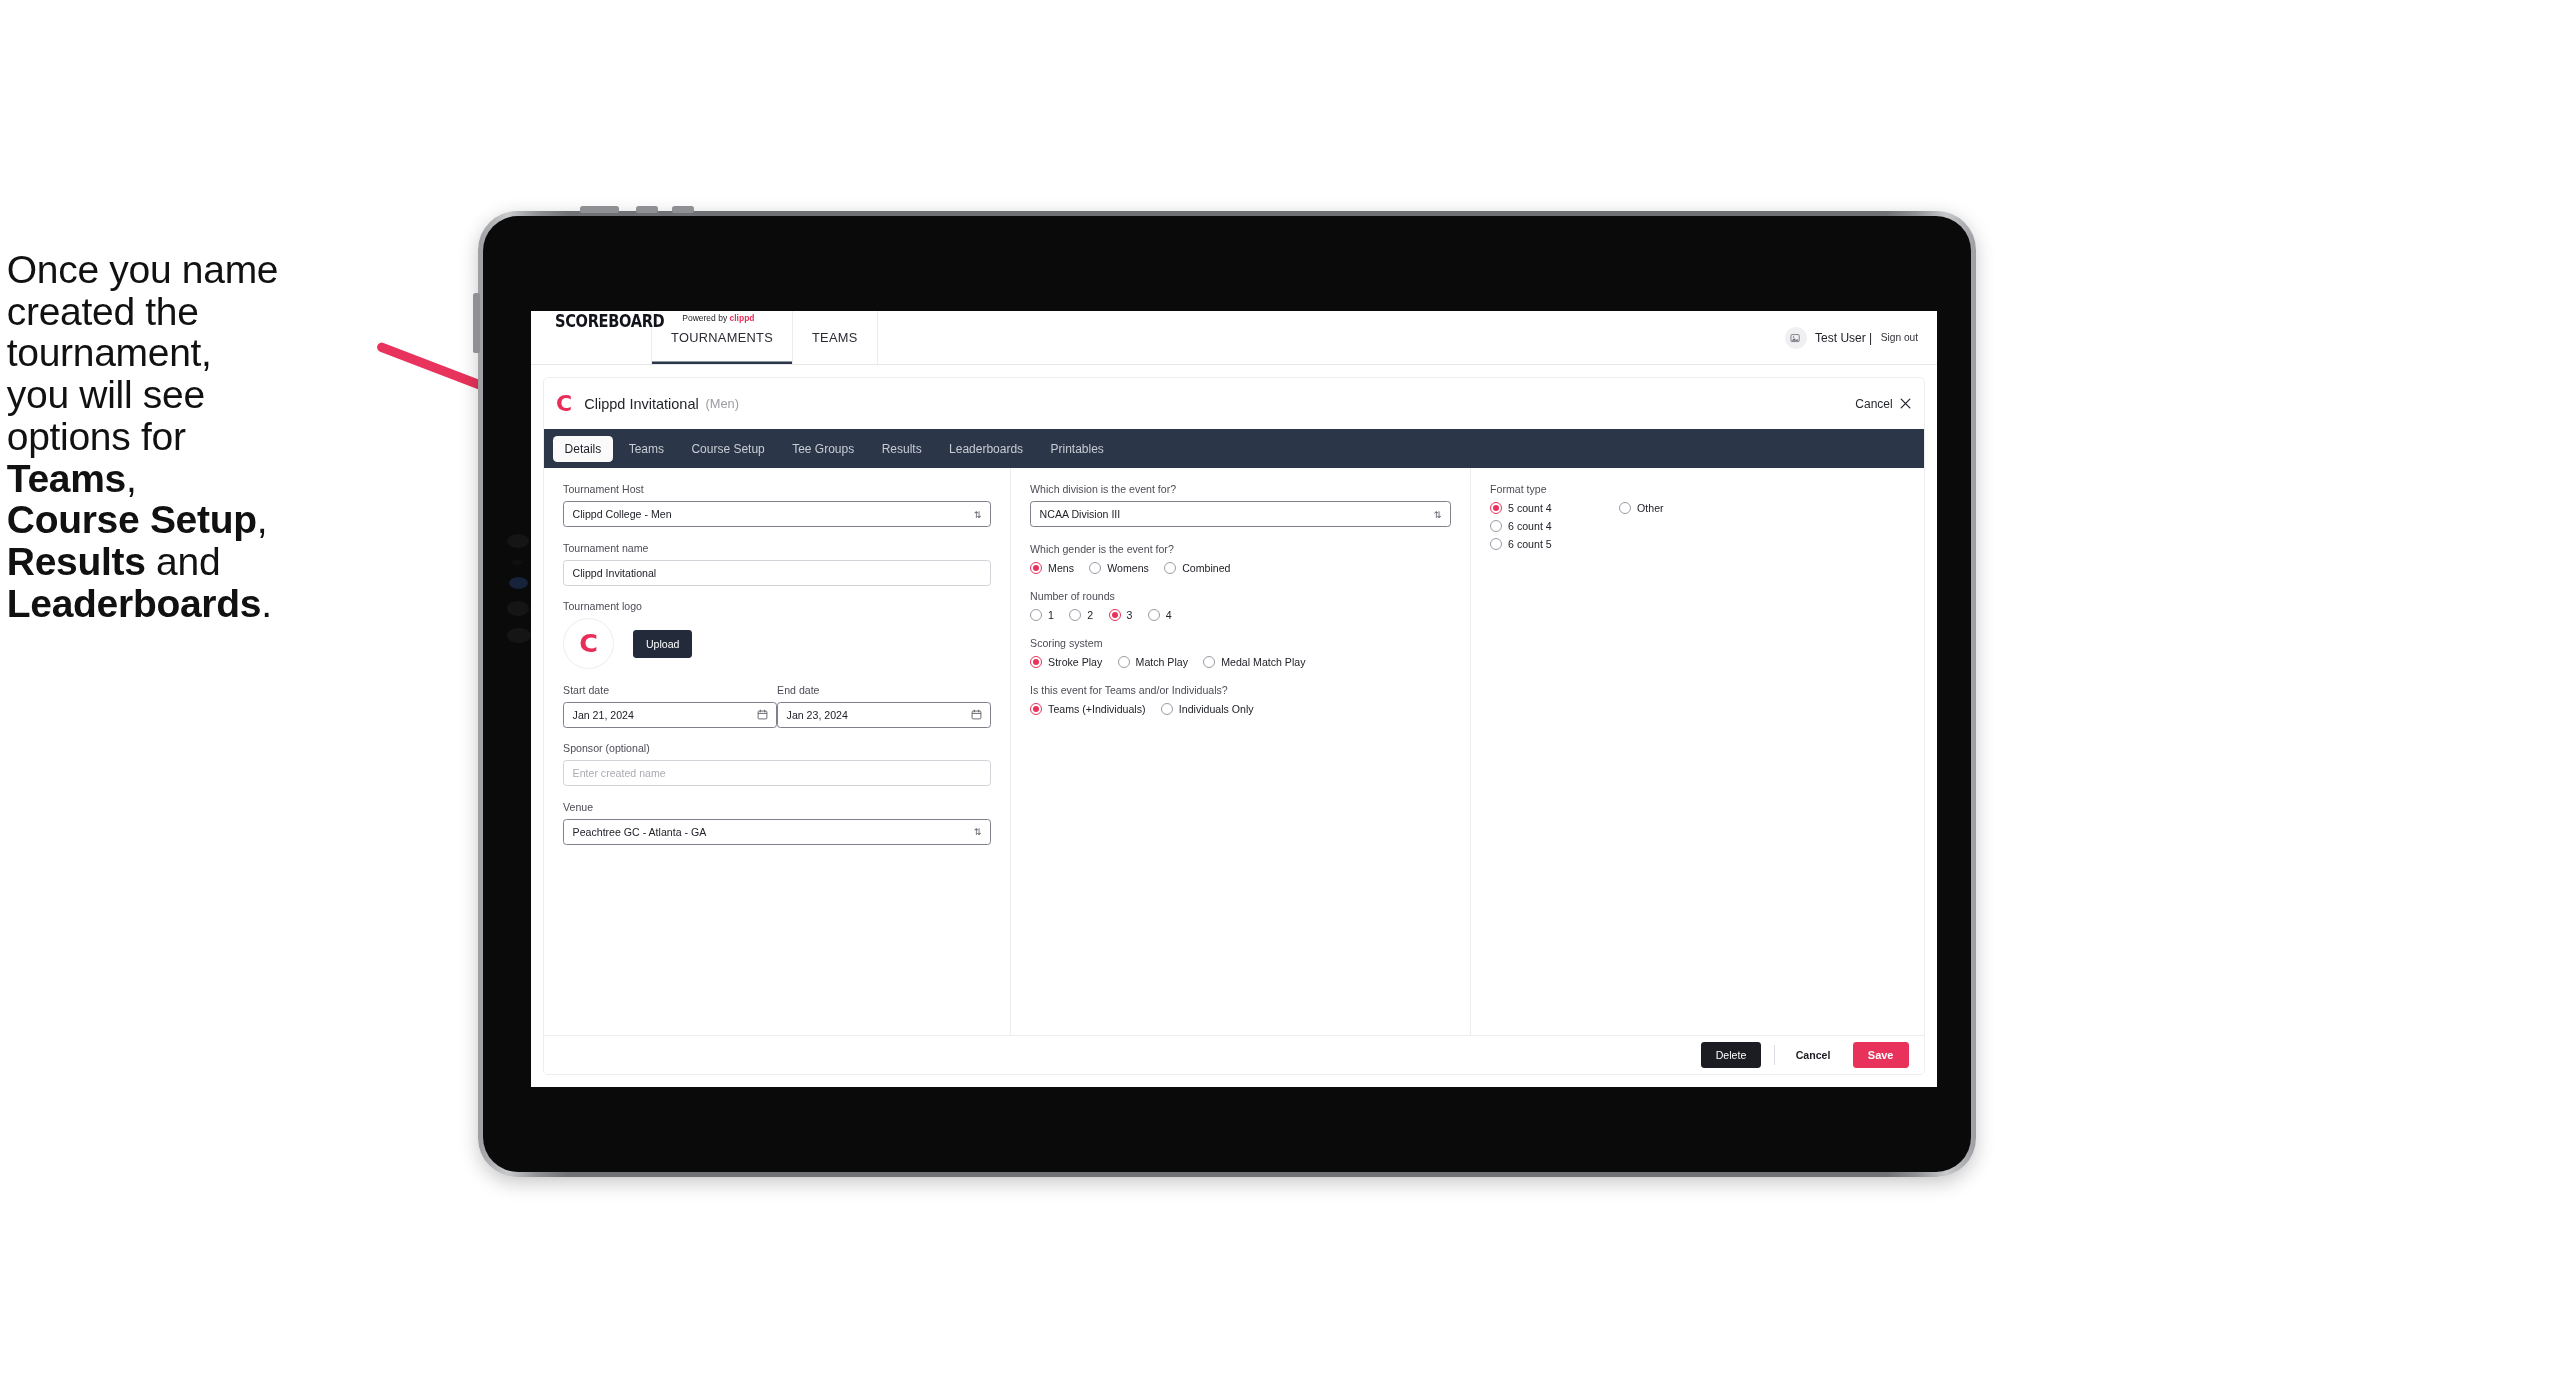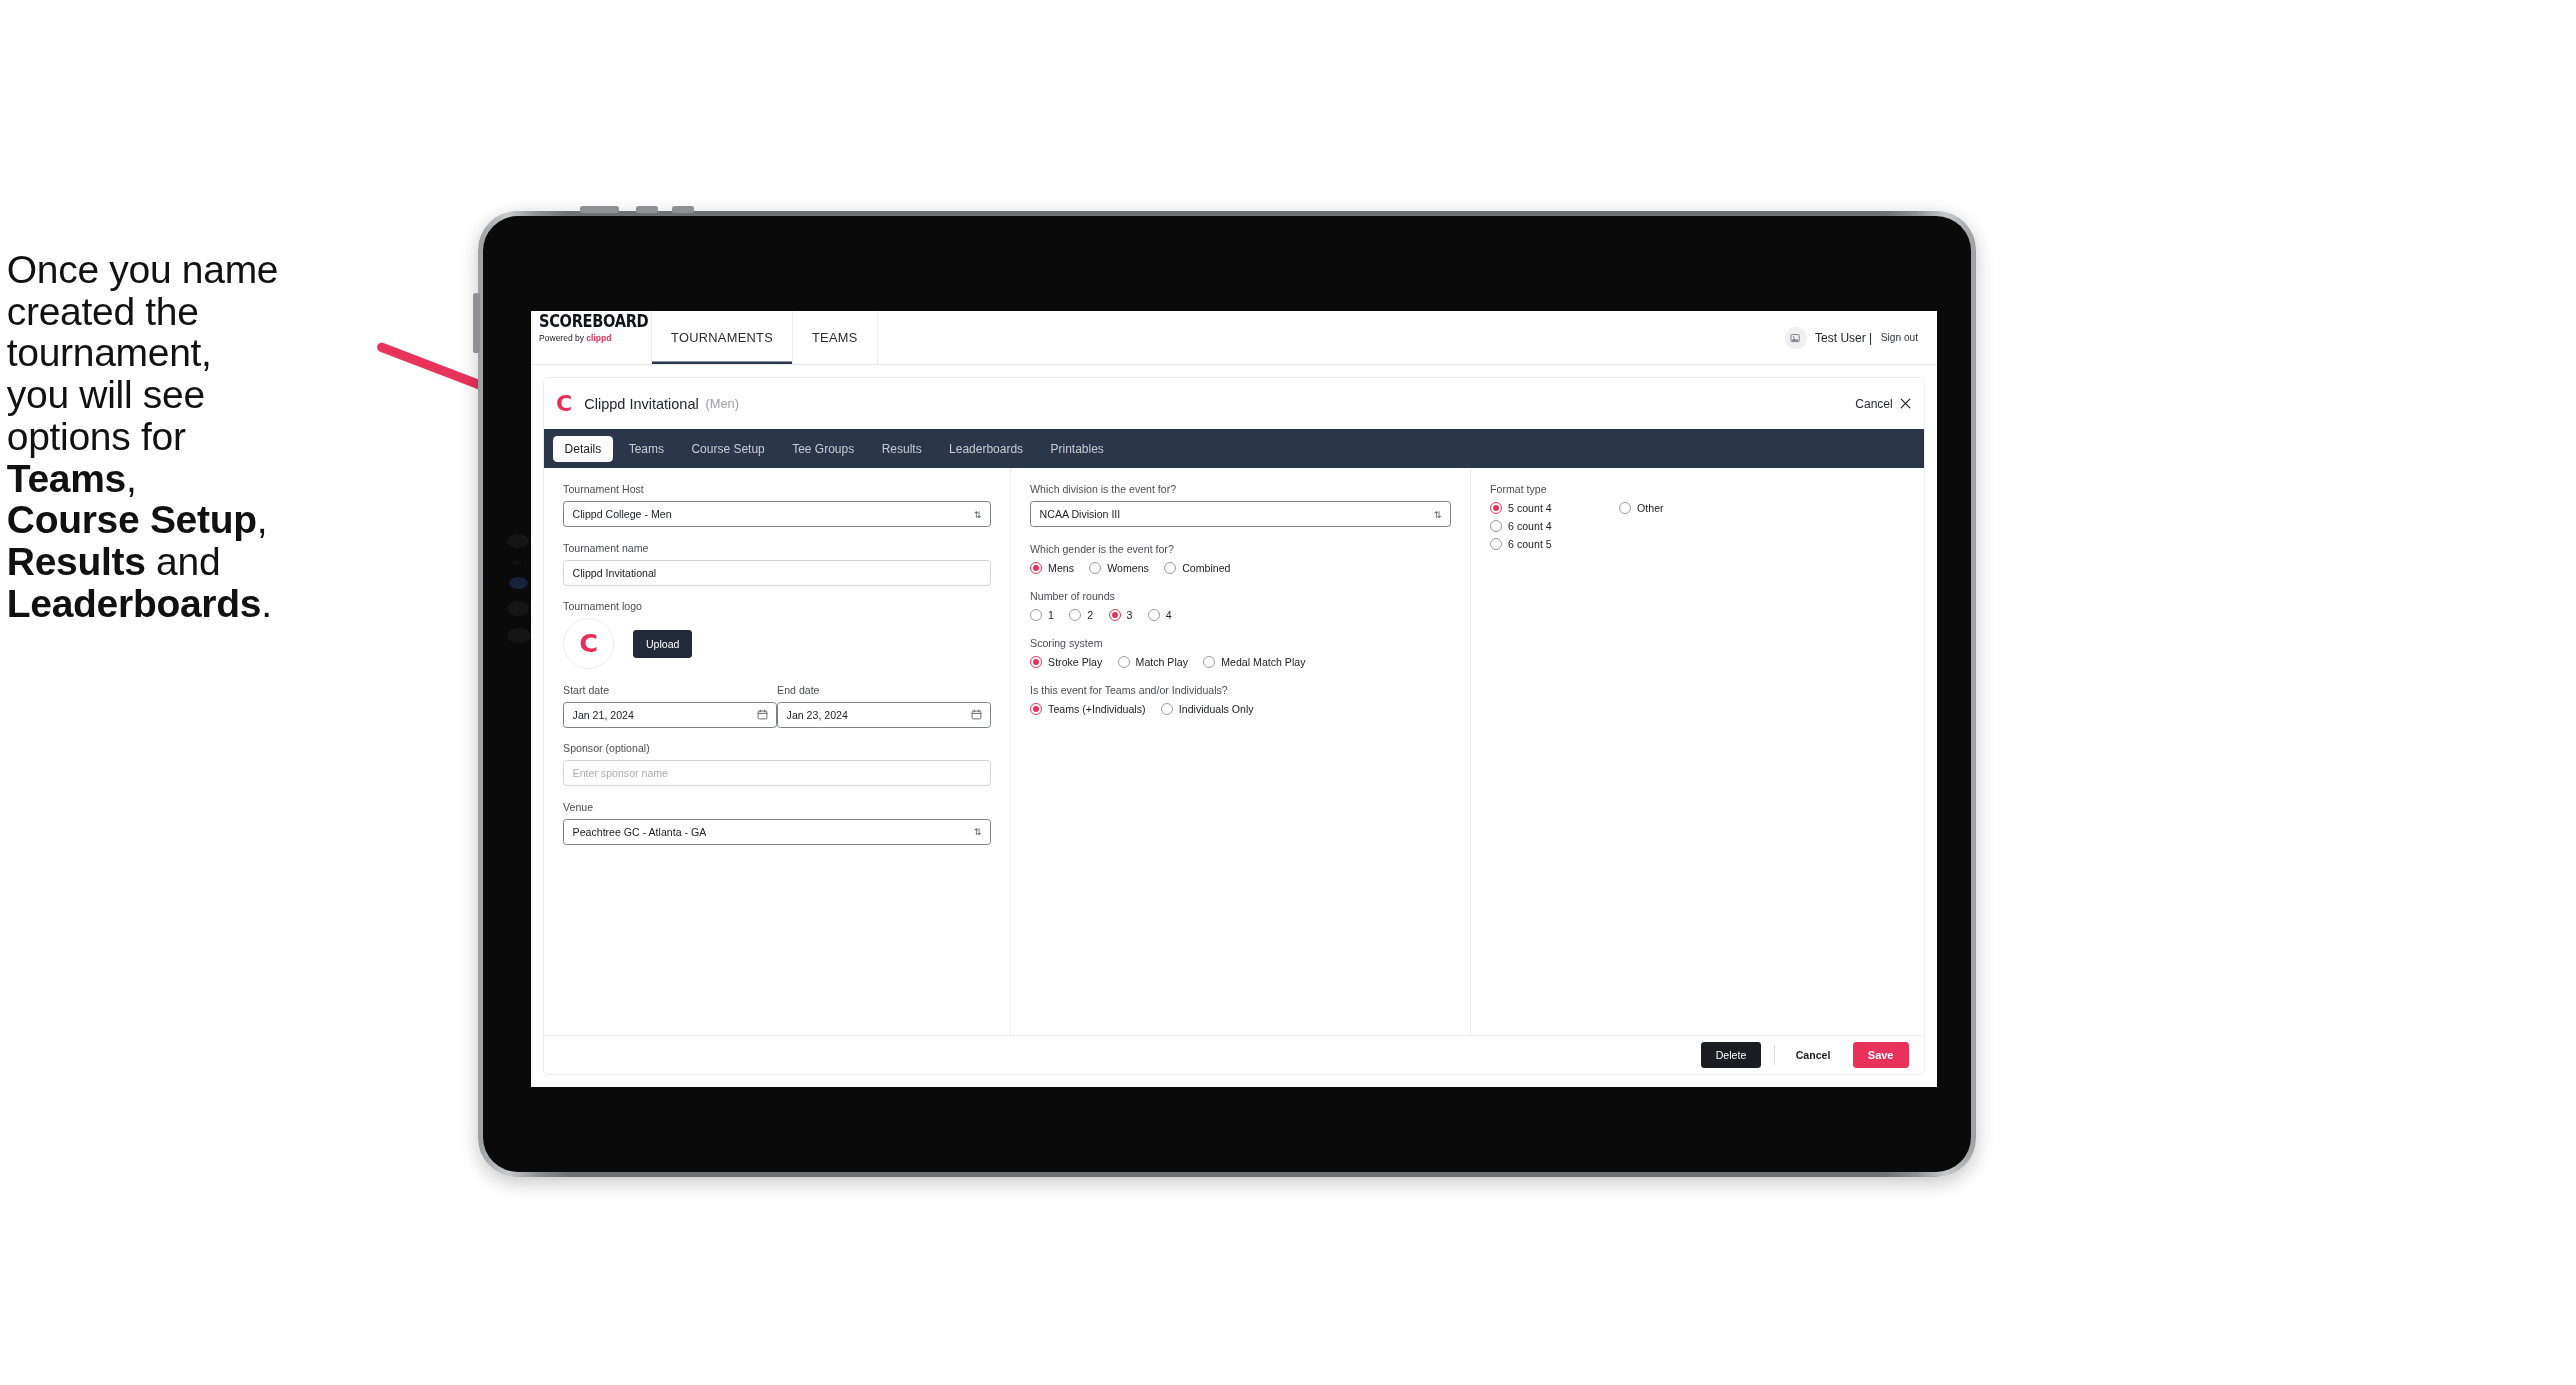--- a/index.html
+++ b/index.html
@@ -89,23 +89,23 @@
     position: relative;
     height: 54px;
     background: #ffffff;
     border-bottom: 0.9px solid #e6e6e8;
     display: flex;
     align-items: stretch;
   }
   #brand {
     width: 121px;
     display: flex;
-    flex-direction: column;
-    justify-content: flex-start;
-    padding-left: 8px;
+    flex-direction: row;
+    justify-content: space-between;
+    padding-left: 24px;
     border-right: 0.9px solid #ececee;
   }
   #brand-title {
     font-family: "DejaVu Sans", sans-serif;
     font-weight: 700;
     font-size: 17px;
     letter-spacing: -0.4px;
     color: #12131a;
     transform: scaleX(0.86);
     transform-origin: left center;
@@ -469,21 +469,21 @@
                         <path d="M4.8 1.6 V4.2 M11.2 1.6 V4.2" stroke="#4c4d56" stroke-width="1.2" stroke-linecap="round"></path>
                       </svg>
                     </span>
                   </div>
                 </div>
               </div>
 
               <div class="field-block">
                 <div class="field-label">Sponsor (optional)</div>
                 <div class="text-box placeholder">
-                  <span>Enter sponsor name</span>
+                  <span>Enter created name</span>
                 </div>
               </div>
 
               <div class="field-block">
                 <div class="field-label">Venue</div>
                 <div class="select-box">
                   <span>Peachtree GC - Atlanta - GA</span>
                   <span class="spin">⇅</span>
                 </div>
               </div>

